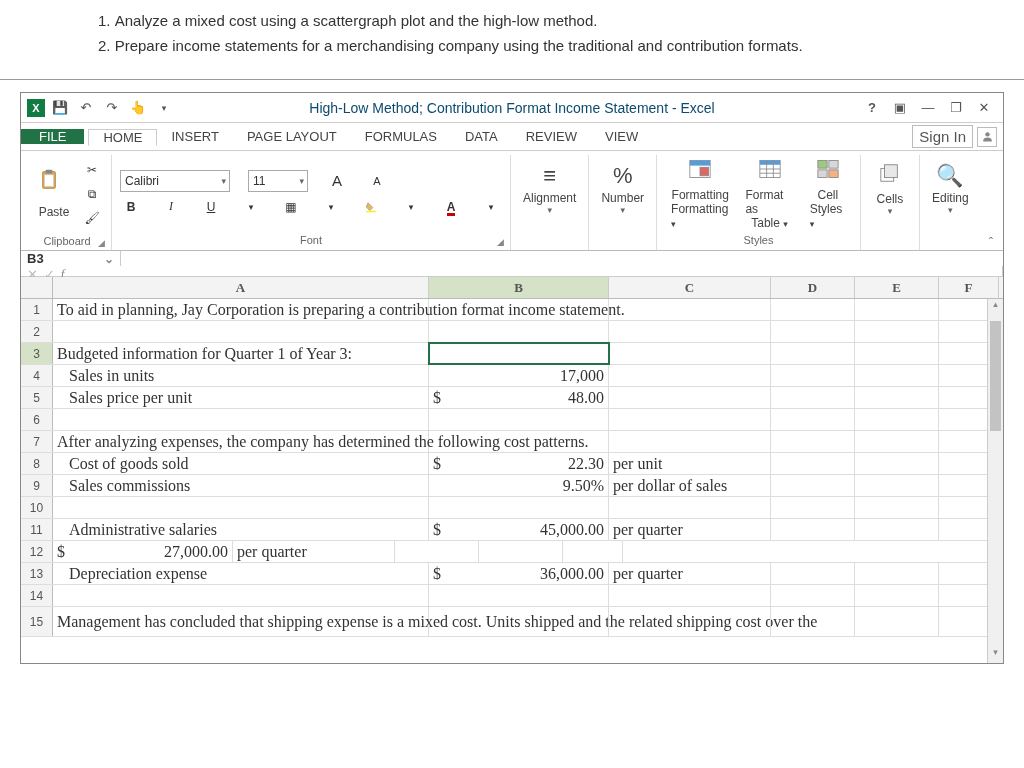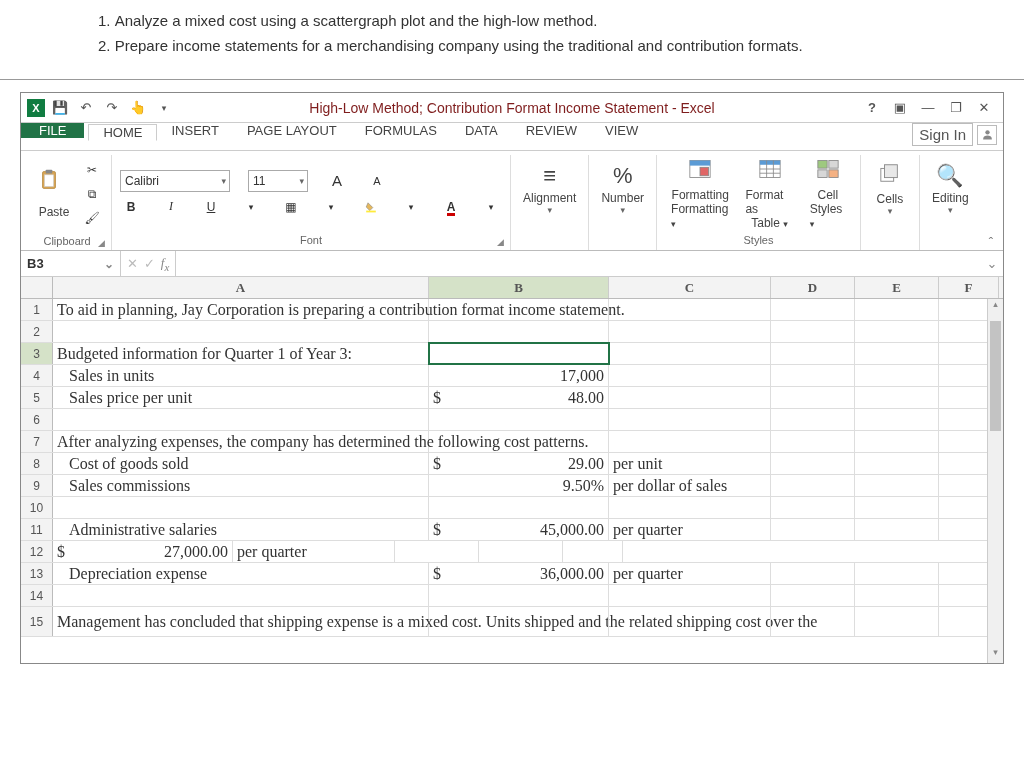--- a/index.html
+++ b/index.html
@@ -8,25 +8,25 @@
   .page-instructions { padding: 10px 90px 20px; font-size: 15px; line-height: 1.5; border-bottom: 1px solid #999; margin-bottom: 12px;}
   .page-instructions ol { list-style-position: inside; padding-left:8px;}
   .page-instructions li { margin-bottom: 2px; }
 
   .excel-window { margin: 0 20px; border: 1px solid #888; background: #fff; position: relative;}
   
   .qat { height: 30px; background: #fff; display: flex; align-items: center; padding: 0 6px; border-bottom: 1px solid #ccc; position:relative;}
   .qat-left { display:flex; align-items:center; gap:4px;}
   .qat .xicon { width:18px; height:18px; background: linear-gradient(135deg,#107c41 0,#107c41 100%); display:inline-flex; align-items:center; justify-content:center; color:#fff; font-weight:bold; font-size:11px;}
   .qat-btn { width:22px; height:22px; display:inline-flex; align-items:center; justify-content:center; color:#555;}
-  .qat-title { position:absolute; left:0; right:0; text-align:center; font-size:14px; color:#7f1d1d; pointer-events:none;}
+  .qat-title { position:absolute; left:0; right:0; text-align:center; font-size:14px; color:#0c4a6e; pointer-events:none;}
   .qat-right { margin-left:auto; display:flex; align-items:center; gap:2px;}
   .winbtn { width:26px; height:22px; display:flex; align-items:center; justify-content:center; color:#555; font-size:13px;}
 
-  .ribbon-tabs { height: 28px; background: #fff; display: flex; align-items: flex-start; border-bottom: 1px solid #ccc; position:relative;}
+  .ribbon-tabs { height: 28px; background: #fff; display: flex; align-items: center; border-bottom: 1px solid #ccc; position:relative;}
   .rtab { padding: 0 14px; display:flex; align-items:center; font-size: 13px; color:#444; text-transform: uppercase; cursor:pointer;}
   .rtab.file { background:#217346; color:#fff; font-weight:normal; padding:0 18px; margin-right:4px;}
   .rtab.active { border: 1px solid #ccc; border-bottom: 1px solid #fff; position:relative; top:1px; background:#fff;}
   .signin-wrap { margin-left:auto; display:flex; align-items:center; padding-right:6px; gap:4px;}
   .signin { font-size:15px; color:#555; border:1px solid #bbb; padding:2px 6px;}
   .avatar { width:20px; height:20px; border:1px solid #bbb; display:inline-flex; align-items:center; justify-content:center;}
   
   .ribbon-body { height: 100px; background:#fff; border-bottom:1px solid #bbb; display:flex; align-items:stretch; padding: 4px 2px 0; overflow:hidden;}
   .rgroup { border-right:1px solid #ddd; padding: 0 6px 2px; display:flex; flex-direction:column; align-items:center; justify-content:space-between;}
   .rgroup-content { flex:1; display:flex; align-items:center; gap:4px; padding:4px 2px;}
@@ -37,21 +37,21 @@
   .fontbox { display:flex; flex-direction:column; gap:4px;}
   .fontrow { display:flex; gap:18px; align-items:center;}
   .fsel { border:1px solid #aaa; height:22px; padding:0 4px; font-size:12px; background:#fff; display:flex; align-items:center; min-width:60px; position:relative;}
   .fsel.caret::after { content:"▾"; position:absolute; right:3px; font-size:9px; color:#666;}
   .sbtn { border:0; background:none; width:22px; height:22px; display:inline-flex; align-items:center; justify-content:center; font-size:12px; color:#333;}
   .sbtn.b { font-weight:bold;}
   .sbtn.i { font-style:italic; font-family:serif;}
   .sbtn.u { text-decoration:underline;}
   .collapse-ribbon { margin-left:auto; padding:0 8px; display:flex; align-items:flex-end; color:#777;}
   
-  .namebox-row { height:26px; border-bottom:1px solid #ccc; display:flex; align-items:stretch;}
+  .namebox-row { height:26px; border-bottom:1px solid #ccc; display:flex; align-items:stretch;flex-direction:column;}
   .namebox { width:100px; border-right:1px solid #ccc; display:flex; align-items:center; padding:0 6px; font-size:13px; position:relative; font-weight:bold;}
   .namebox::after { content:"⌄"; position:absolute; right:6px; color:#888; font-size:12px;}
   .fxbtns { display:flex; align-items:center; padding:0 6px; gap:6px; color:#888; border-right:1px solid #ccc;}
   .fxbar { flex:1; padding:0 6px; display:flex; align-items:center;}
   .fxexpand { width:22px; display:flex; align-items:center; justify-content:center; color:#888;}
   
   .grid-wrap { display:flex; flex-direction:column; height:386px; overflow:hidden; position:relative;}
   .colhdr-row { display:flex; height:22px; background:#f3f3f3; border-bottom:1px solid #bbb;}
   .corner { width:32px; border-right:1px solid #bbb; background:#f3f3f3; position:relative;}
   .colhdr { border-right:1px solid #ccc; text-align:center; font-size:13px; color:#555; font-weight:bold; line-height:22px; font-family:"Times New Roman",serif;}
@@ -361,21 +361,21 @@
           <div class="cell colC"></div>
           <div class="cell colD"></div>
           <div class="cell colE"></div>
           <div class="cell colF"></div>
       </div>
       <div class="grow">
           <div class="rowhdr">8</div>
         <div class="cell colA indent">Cost of goods sold</div>
         <div class="cell colB" style="display:flex; justify-content:space-between;">
             <span>$</span>
-            <span>29.00</span>
+            <span>22.30</span>
           </div>
         <div class="cell colC">per unit</div>
         <div class="cell colD"></div>
           <div class="cell colE"></div>
           <div class="cell colF"></div>
       </div>
       <div class="grow">
           <div class="rowhdr">9</div>
         <div class="cell colA indent">Sales commissions</div>
         <div class="cell colB r">9.50%</div>

